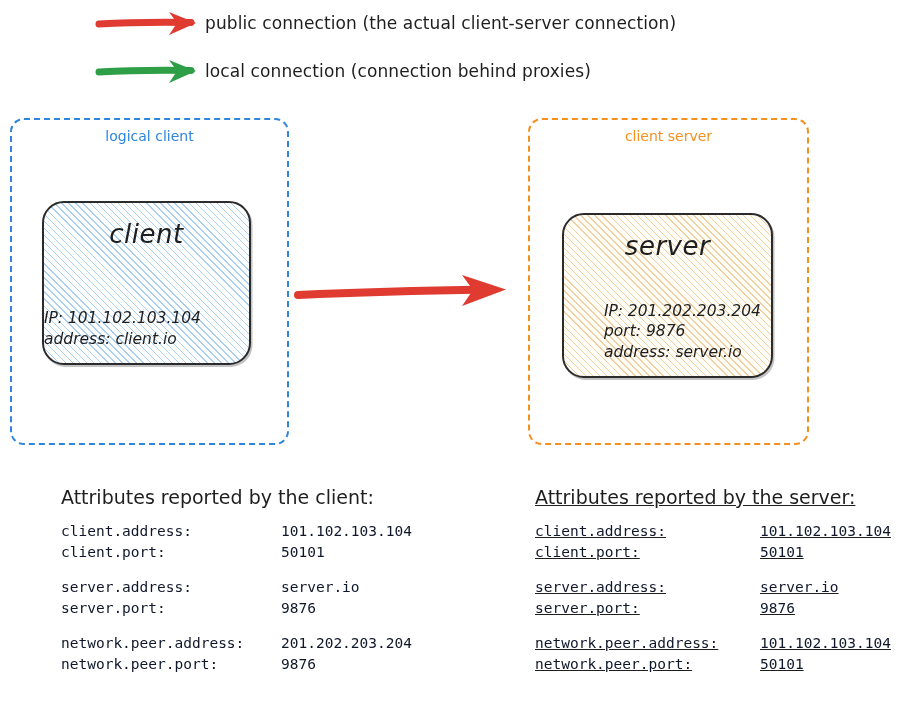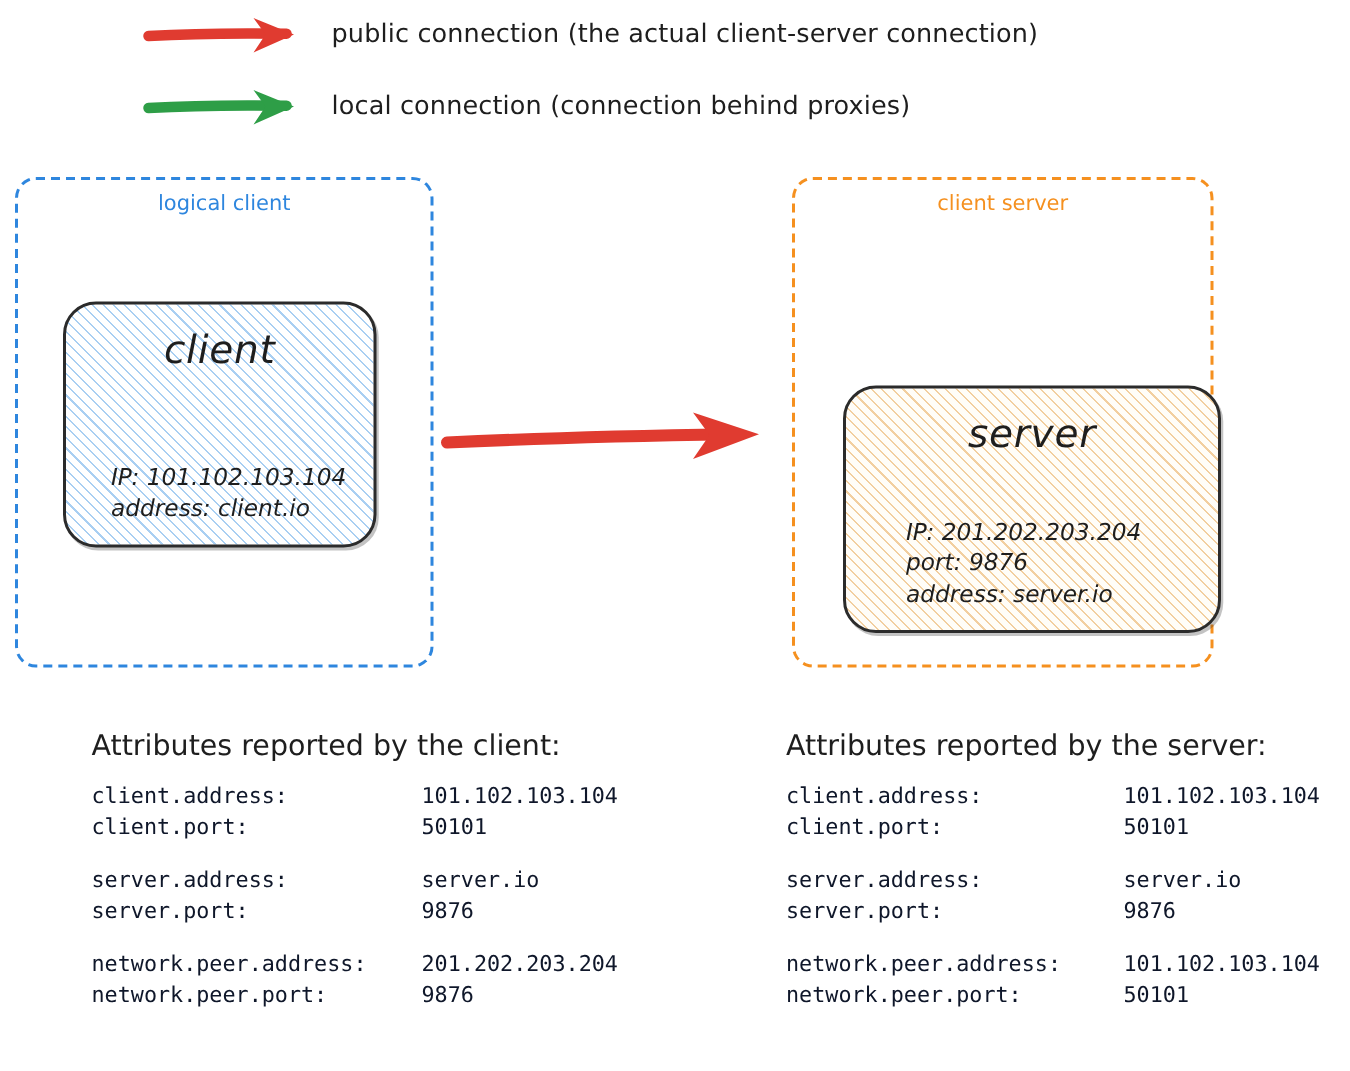--- a/index.html
+++ b/index.html
@@ -32,21 +32,20 @@
     width: 110px;
     height: 34px;
     flex: 0 0 auto;
   }
   .legend-label {
     font-family: "DejaVu Sans", sans-serif;
     font-size: 17px;
     letter-spacing: 0.1px;
     color: #1e1e1e;
     white-space: nowrap;
-    margin-left: 16px;
     text-align: center;
   }
 
   
   .group {
     position: absolute;
     border-style: dashed;
     border-width: 2.5px;
     border-radius: 14px;
     background: transparent;
@@ -88,21 +87,20 @@
   .node-title {
     text-align: center;
     font-size: 26px;
     color: #1e1e1e;
     margin-top: 16px;
     letter-spacing: 0.5px;
   }
   .node-lines {
     margin-top: auto;
     margin-bottom: 14px;
-    padding-left: 30px;
     font-size: 15.5px;
     line-height: 1.32;
     color: #1e1e1e;
   }
   .node-line { white-space: nowrap; }
 
   
   #node-client {
     background-color: #ffffff;
     background-image: repeating-linear-gradient(
@@ -182,21 +180,21 @@
         <div class="node-line">IP: 101.102.103.104</div>
         <div class="node-line">address: client.io</div>
       </div>
     </div>
   </div>
 
   <div class="group" id="group-server" style="left:528px; top:118px; width:281px; height:327px;">
     <div class="group-label">client server</div>
   </div>
 
-  <div class="node" id="node-server" style="left:562px; top:213px; width:252px; height:165px;margin-top:44px;">
+  <div class="node" id="node-server" style="left:562px; top:213px; width:211px; height:165px;">
     <div class="node-inner">
       <div class="node-title">server</div>
       <div class="node-lines" style="padding-left:40px;">
         <div class="node-line">IP: 201.202.203.204</div>
         <div class="node-line">port: 9876</div>
         <div class="node-line">address: server.io</div>
       </div>
     </div>
   </div>
 
@@ -238,21 +236,21 @@
           <td class="attr-value">201.202.203.204</td>
         </tr>
         <tr>
           <td class="attr-key">network.peer.port:</td>
           <td class="attr-value">9876</td>
         </tr>
       </tbody>
     </table>
   </div>
 
-  <div class="attr-block" id="attrs-server" style="left:524px; top:486px;">
+  <div class="attr-block" id="attrs-server" style="left:535px; top:486px;text-decoration:underline;">
     <div class="attr-heading">Attributes reported by the server:</div>
     <table class="attr-table">
       <tbody>
         <tr>
           <td class="attr-key" style="width:215px;">client.address:</td>
           <td class="attr-value">101.102.103.104</td>
         </tr>
         <tr>
           <td class="attr-key">client.port:</td>
           <td class="attr-value">50101</td>

